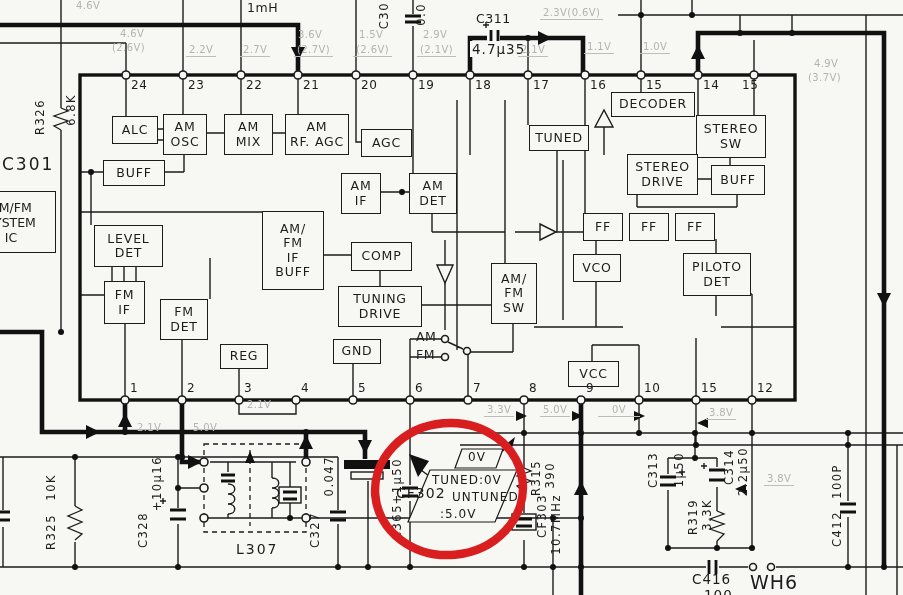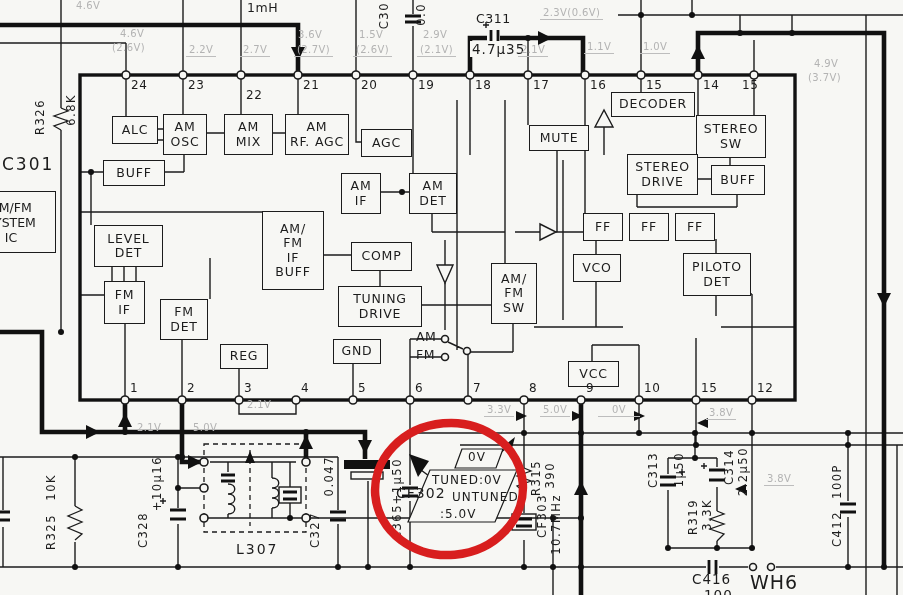--- a/index.html
+++ b/index.html
@@ -223,21 +223,21 @@
 
   <div class="blk" style="left:112px;top:116px;width:44px;height:26px">ALC</div>
   <div class="blk" style="left:163px;top:114px;width:42px;height:39px">AM
 OSC</div>
   <div class="blk" style="left:224px;top:114px;width:47px;height:39px">AM
 MIX</div>
   <div class="blk" style="left:285px;top:114px;width:62px;height:39px">AM
 RF. AGC</div>
   <div class="blk" style="left:361px;top:129px;width:49px;height:26px">AGC</div>
   <div class="blk" style="left:103px;top:160px;width:60px;height:24px">BUFF</div>
-  <div class="blk" style="left:529px;top:125px;width:58px;height:24px">MUTE</div>
+  <div class="blk" style="left:529px;top:125px;width:58px;height:24px">TUNED</div>
   <div class="blk" style="left:611px;top:92px;width:82px;height:23px">DECODER</div>
   <div class="blk" style="left:696px;top:115px;width:68px;height:41px">STEREO
 SW</div>
   <div class="blk" style="left:627px;top:154px;width:69px;height:39px">STEREO
 DRIVE</div>
   <div class="blk" style="left:711px;top:165px;width:52px;height:28px">BUFF</div>
   <div class="blk" style="left:341px;top:173px;width:38px;height:39px">AM
 IF</div>
   <div class="blk" style="left:409px;top:173px;width:46px;height:39px">AM
 DET</div>
@@ -265,21 +265,21 @@
 SW</div>
   <div class="blk" style="left:220px;top:344px;width:46px;height:23px">REG</div>
   <div class="blk" style="left:333px;top:339px;width:46px;height:23px">GND</div>
   <div class="blk" style="left:568px;top:361px;width:49px;height:24px">VCC</div>
 
   <div class="lbl dk" style="left:416px;top:329px">AM</div>
   <div class="lbl dk" style="left:416px;top:347px">FM</div>
 
   <div class="pin" style="left:131px;top:78px">24</div>
   <div class="pin" style="left:188px;top:78px">23</div>
-  <div class="pin" style="left:246px;top:88px">22</div>
+  <div class="pin" style="left:246px;top:78px">22</div>
   <div class="pin" style="left:303px;top:78px">21</div>
   <div class="pin" style="left:361px;top:78px">20</div>
   <div class="pin" style="left:418px;top:78px">19</div>
   <div class="pin" style="left:475px;top:78px">18</div>
   <div class="pin" style="left:533px;top:78px">17</div>
   <div class="pin" style="left:590px;top:78px">16</div>
   <div class="pin" style="left:646px;top:78px">15</div>
   <div class="pin" style="left:703px;top:78px">14</div>
   <div class="pin" style="left:742px;top:78px">15</div>
   <div class="pin" style="left:130px;top:381px">1</div>

